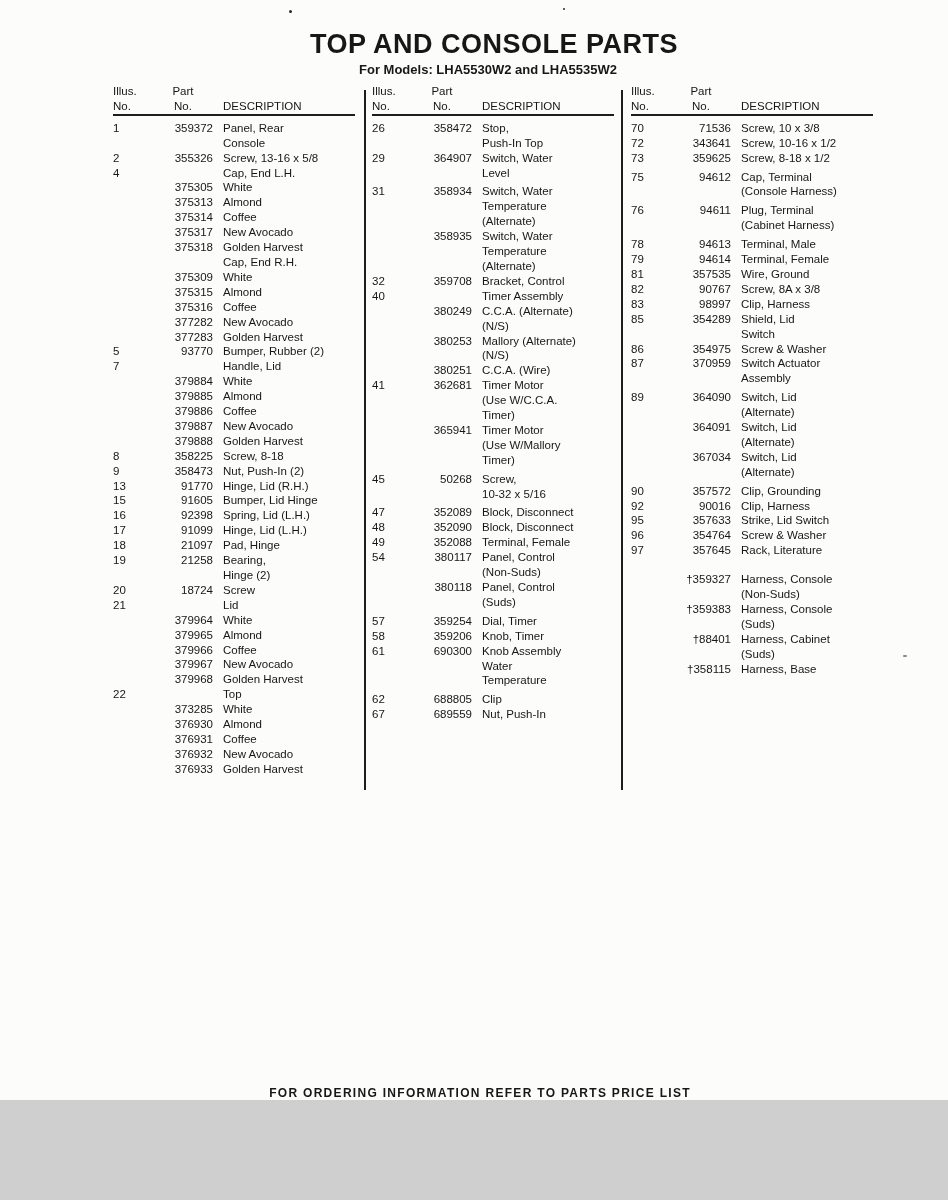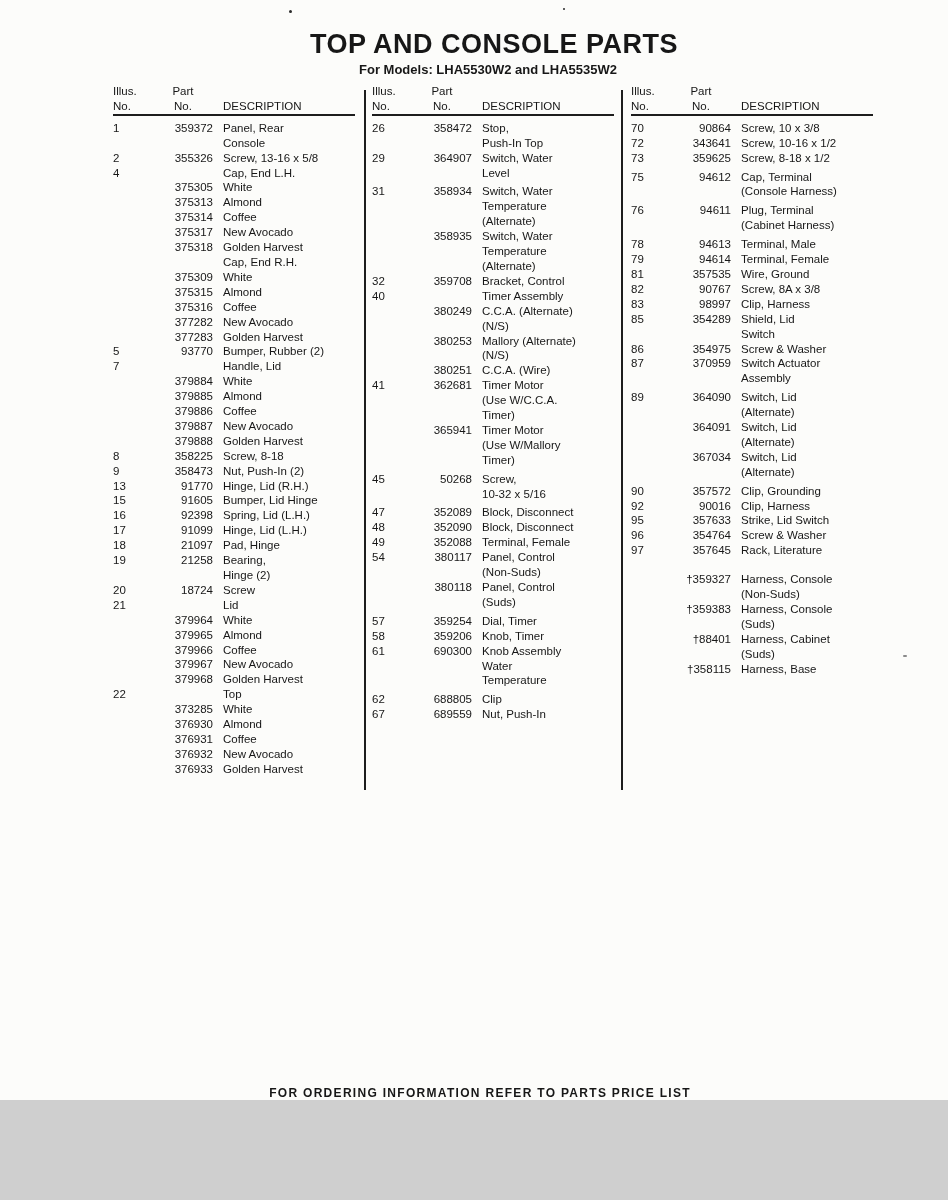--- a/index.html
+++ b/index.html
@@ -442,21 +442,21 @@
             <span class="c-desc"></span>
           </div>
           <div class="hrow">
             <span class="c-illus">No.</span>
             <span class="c-part head-part-left">No.</span>
             <span class="c-desc">DESCRIPTION</span>
           </div>
         </div>
         <div class="row">
           <span class="c-illus">70</span>
-          <span class="c-part">90864</span>
+          <span class="c-part">71536</span>
           <span class="c-desc">Screw, 10 x 3/8</span>
         </div>
         <div class="row">
           <span class="c-illus">72</span>
           <span class="c-part">343641</span>
           <span class="c-desc">Screw, 10-16 x 1/2</span>
         </div>
         <div class="row">
           <span class="c-illus">73</span>
           <span class="c-part">359625</span>

